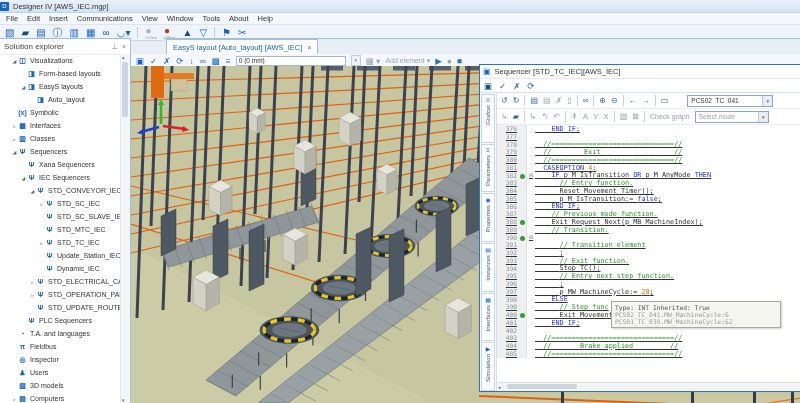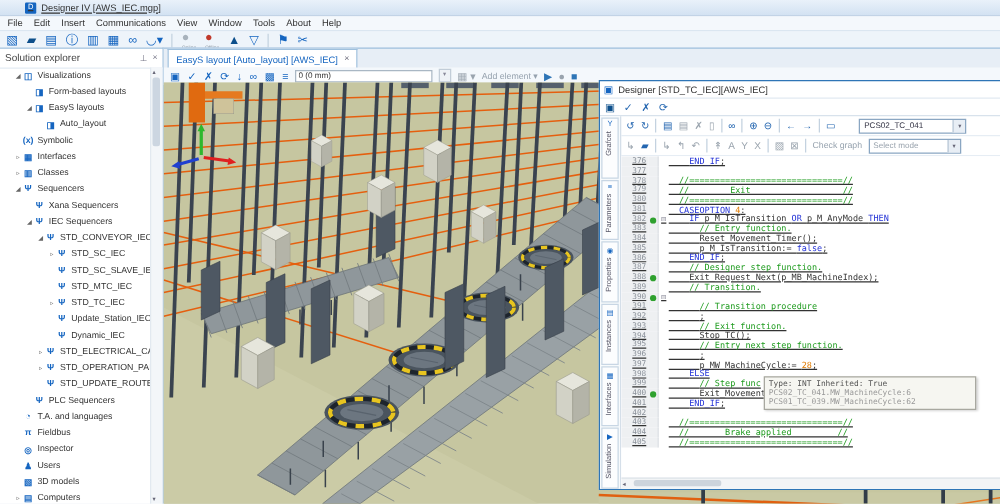--- a/index.html
+++ b/index.html
@@ -1,19 +1,19 @@
 <!DOCTYPE html>
 <html><head>
 <meta charset="utf-8">
 <style>
   html,body{margin:0;padding:0;width:800px;height:403px;overflow:hidden;
     font-family:"Liberation Sans",sans-serif;background:#fff;}
   .window{position:relative;width:800px;height:403px;background:#e8eef5;font-size:7.5px;color:#333;}
   
-  .titlebar{height:12px;background:linear-gradient(#e9f1fa,#d3e2f2);display:flex;align-items:center;padding-left:20px;gap:4px;border-bottom:1px solid #c2d3e6;text-decoration:underline;}
+  .titlebar{height:12px;background:linear-gradient(#e9f1fa,#d3e2f2);display:flex;align-items:center;padding-left:0;gap:4px;border-bottom:1px solid #c2d3e6;}
   .appicon{width:9px;height:9px;background:#1565c0;color:#fff;font-size:6px;line-height:9px;text-align:center;border-radius:1px;}
   .menubar{height:11px;background:#f4f8fc;display:flex;align-items:center;gap:9px;padding-left:6px;border-bottom:1px solid #dbe6f1;}
   .mi{cursor:default;}
   .toolbar{height:15px;background:#eef4fa;display:flex;align-items:center;gap:7px;padding-left:5px;border-bottom:1px solid #c9d8e8;}
   .tbi{font-size:10px;line-height:10px;position:relative;}
   .tbi small{display:block;font-size:4px;color:#98a4b0;line-height:3px;text-align:center;}
   .sep{width:1px;height:11px;background:#c4d2e0;}
   
   .content{position:absolute;top:38px;left:0;right:0;bottom:0;display:flex;}
   
@@ -25,21 +25,21 @@
   .trow{height:13px;display:flex;align-items:center;font-size:7px;white-space:nowrap;}
   .arr{width:7px;font-size:5px;color:#666;text-align:center;flex:none;}
   .tico{width:9px;font-size:7px;color:#1565c0;text-align:center;flex:none;margin-right:3px;font-weight:bold;}
   .tlabel{color:#333;}
   .sb-scroll{position:absolute;top:15px;right:0;bottom:0;width:9px;background:#f3f6f9;border-left:1px solid #e2e9f0;font-size:5px;color:#667;text-align:center;}
   .sb-scroll .thumb{position:absolute;top:8px;left:1px;width:6px;height:55px;background:#ccd6e1;border-radius:2px;}
   .sb-scroll .up{position:absolute;top:0;left:1px;}
   .sb-scroll .dn{position:absolute;bottom:0;left:1px;}
   
   .main{position:relative;flex:1;}
-  .tabrow{height:15px;background:#e7eef6;border-top:1px solid #9fc0dd;display:flex;align-items:flex-end;}
+  .tabrow{height:15px;background:#e7eef6;border-top:1px solid #9fc0dd;display:flex;align-items:flex-end;margin-left:32px;}
   .tab{height:14px;background:#fff;border:1px solid #9fc0dd;border-bottom:none;display:flex;align-items:center;gap:5px;padding:0 6px;font-size:7.5px;color:#1565c0;margin-left:3px;}
   .tab .x{color:#667;font-size:7px;}
   .viewtb{height:13px;background:#f4f8fc;border-bottom:1px solid #cfdcea;display:flex;align-items:center;gap:5px;padding-left:5px;font-size:8px;}
   .viewtb .tbi{font-size:8.5px;}
   .measure{width:104px;height:8px;border:1px solid #a9b7c4;font-size:6.5px;padding:0 2px;color:#333;background:#fff;}
   .ddbtn{width:8px;height:9px;border:1px solid #c2cdd8;background:#eef2f6;font-size:5px;color:#889;text-align:center;line-height:9px;}
   .grylab{color:#96a2ae;font-size:7px;}
   .viewport{position:absolute;top:28px;left:0;right:0;bottom:0;background:#c6c6a0;}
   
   .seq{position:absolute;left:348px;top:26px;width:322px;height:328px;background:#fff;border:1px solid #2e75b6;box-sizing:border-box;display:flex;flex-direction:column;z-index:5;}
@@ -525,21 +525,21 @@
             <rect x="560" y="325" width="3" height="12"></rect>
             <rect x="622" y="324" width="3" height="13"></rect>
             <rect x="660" y="325" width="3" height="12"></rect>
           </g>
         </svg>
       </div>
 
       <div class="seq">
         <div class="seq-title">
           <span style="color:#1565c0;font-size:8px;">▣</span>
-          <span>Designer [STD_TC_IEC][AWS_IEC]</span>
+          <span>Sequencer [STD_TC_IEC][AWS_IEC]</span>
         </div>
         <div class="seq-icons" id="seq-hicons">
             <span class="tbi" style="color: rgb(13, 79, 139);">▣</span>
             <span class="tbi" style="color: rgb(36, 102, 176);">✓</span>
             <span class="tbi" style="color: rgb(36, 102, 176);">✗</span>
             <span class="tbi" style="color: rgb(36, 102, 176);">⟳</span>
           </div>
         <div class="seq-body">
           <div class="vtabs" id="seq-vtabs">
               <div class="vtab">
@@ -678,21 +678,21 @@
                   <div class="crow">
                     <span class="lnum">386</span>
                     <span class="dotc"></span>
                     <span class="foldc"></span>
                     <span class="codetx">    <span class="k">END_IF</span><span class="t">;</span></span>
                   </div>
                   <div class="crow">
                     <span class="lnum">387</span>
                     <span class="dotc"></span>
                     <span class="foldc"></span>
-                    <span class="codetx">    <span class="c">// Designer step function.</span></span>
+                    <span class="codetx">    <span class="c">// Previous mode function.</span></span>
                   </div>
                   <div class="crow">
                     <span class="lnum">388</span>
                     <span class="dotc"><span class="dot"></span></span>
                     <span class="foldc"></span>
                     <span class="codetx">    <span class="t">Exit_Request_Next(p_MB_MachineIndex);</span></span>
                   </div>
                   <div class="crow">
                     <span class="lnum">389</span>
                     <span class="dotc"></span>
@@ -701,21 +701,21 @@
                   </div>
                   <div class="crow">
                     <span class="lnum">390</span>
                     <span class="dotc"><span class="dot"></span></span>
                     <span class="foldc">⊟</span>
                   </div>
                   <div class="crow">
                     <span class="lnum">391</span>
                     <span class="dotc"></span>
                     <span class="foldc"></span>
-                    <span class="codetx">      <span class="c">// Transition procedure</span></span>
+                    <span class="codetx">      <span class="c">// Transition element</span></span>
                   </div>
                   <div class="crow">
                     <span class="lnum">392</span>
                     <span class="dotc"></span>
                     <span class="foldc"></span>
                     <span class="codetx">      <span class="t">;</span></span>
                   </div>
                   <div class="crow">
                     <span class="lnum">393</span>
                     <span class="dotc"></span>

